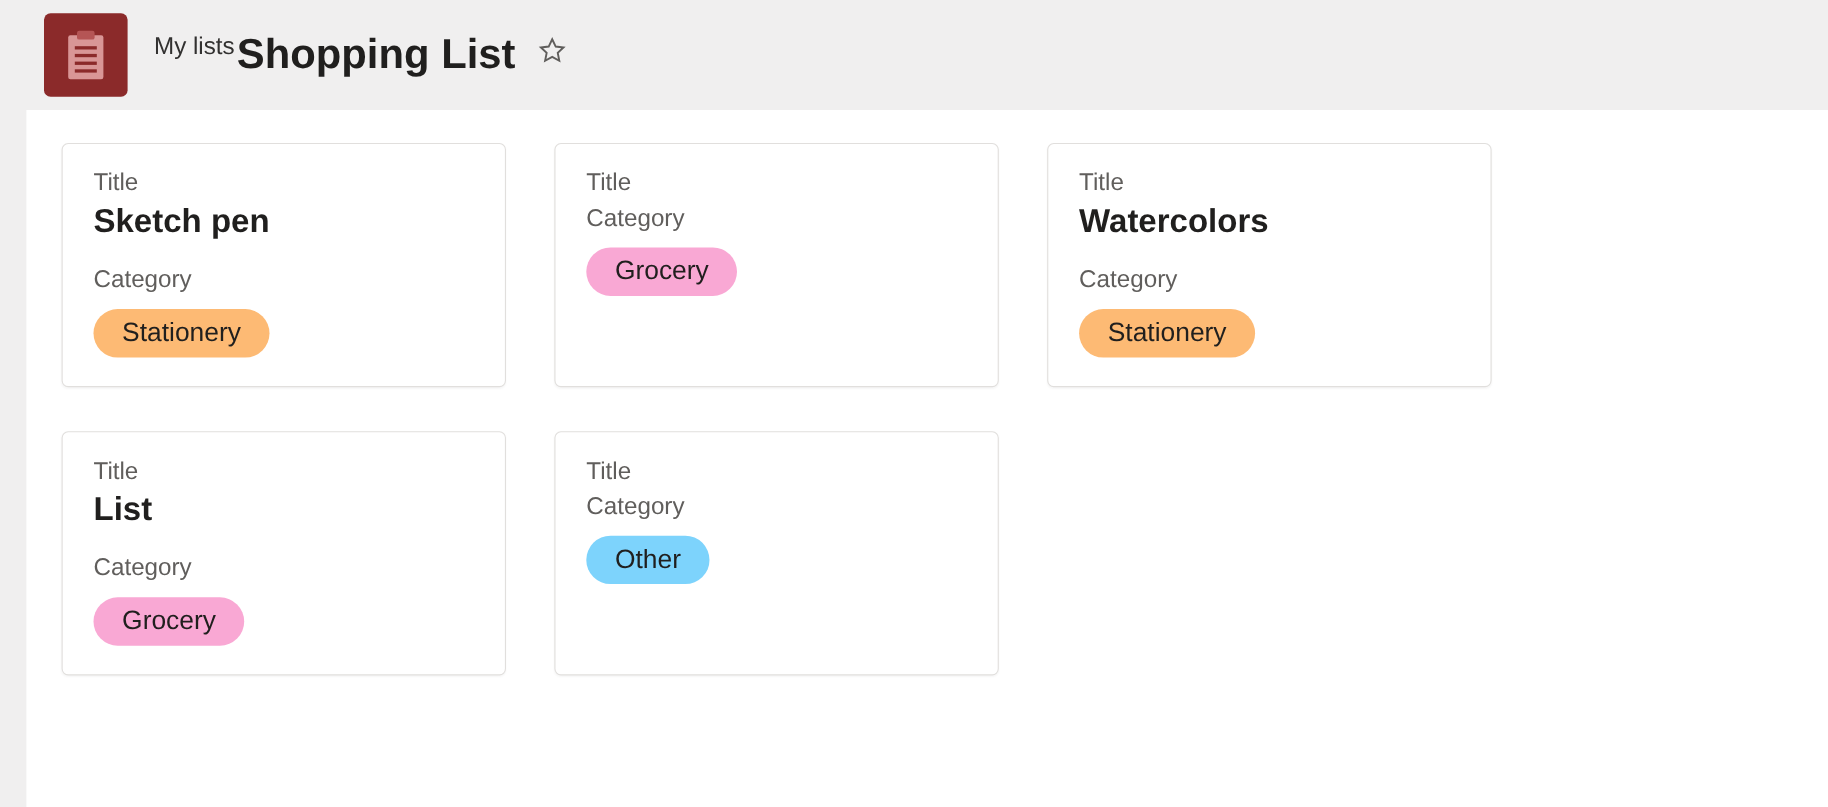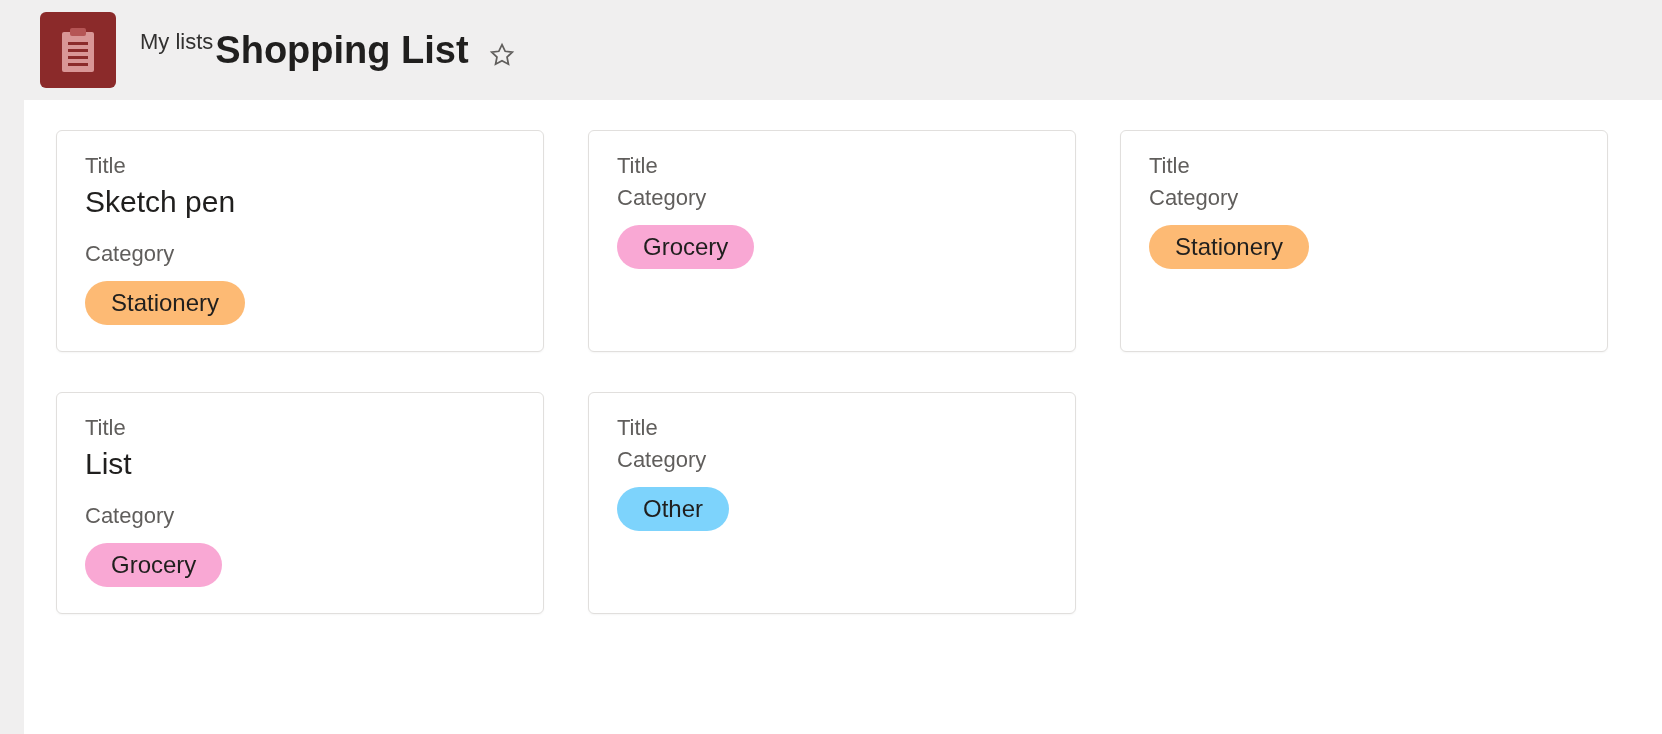--- a/index.html
+++ b/index.html
@@ -29,21 +29,21 @@
   }
   .app-icon svg { width: 40px; height: 48px; }
   .header-text { display: flex; flex-direction: row; gap: 2px; }
   .breadcrumb {
     font-size: 22px;
     color: #323130;
     font-weight: 400;
   }
   .title-row {
     display: flex;
-    align-items: flex-end;
+    align-items: flex-start;
     gap: 16px;
   }
   .list-title {
     font-size: 38px;
     font-weight: 600;
     color: #201f1e;
   }
   .star-btn {
     background: none;
     border: none;
@@ -59,37 +59,37 @@
     margin-left: 24px;
     padding: 30px 32px;
     min-height: 640px;
   }
   .card-grid {
     display: flex;
     flex-wrap: wrap;
     gap: 40px 44px;
   }
   .card {
-    width: 488px;
+    width: 404px;
     border: 1px solid #e1dfdd;
     border-radius: 6px;
     padding: 22px 28px 26px 28px;
     background: #fff;
     box-shadow: 0 1px 2px rgba(0,0,0,0.04);
     cursor: pointer;
   }
   .field-label {
     font-size: 22px;
     color: #605e5c;
     font-weight: 400;
     margin-bottom: 6px;
   }
   .item-title {
     font-size: 30px;
-    font-weight: 400;
+    font-weight: 700;
     color: #201f1e;
     margin-bottom: 22px;
   }
   .pill {
     display: inline-block;
     font-size: 24px;
     font-weight: 400;
     color: #201f1e;
     padding: 8px 26px;
     border-radius: 999px;
@@ -123,17 +123,17 @@
         </svg>
       </button>
     </div>
   </div>
 </div>
 
 <div class="content">
   <div class="card-grid" id="card-grid">
       <div class="card"><div class="field-label">Title</div><div class="item-title">Sketch pen</div><div class="field-label">Category</div><div class="pill Stationery">Stationery</div></div>
       <div class="card"><div class="field-label">Title</div><div class="field-label">Category</div><div class="pill Grocery">Grocery</div></div>
-      <div class="card"><div class="field-label">Title</div><div class="field-label">Category</div><div class="pill Stationery">Stationery</div></div>
+      <div class="card"><div class="field-label">Title</div><div class="item-title">Watercolors</div><div class="field-label">Category</div><div class="pill Stationery">Stationery</div></div>
       <div class="card"><div class="field-label">Title</div><div class="item-title">List</div><div class="field-label">Category</div><div class="pill Grocery">Grocery</div></div>
       <div class="card"><div class="field-label">Title</div><div class="field-label">Category</div><div class="pill Other">Other</div></div>
     </div>
 </div>
 
 </body></html>

